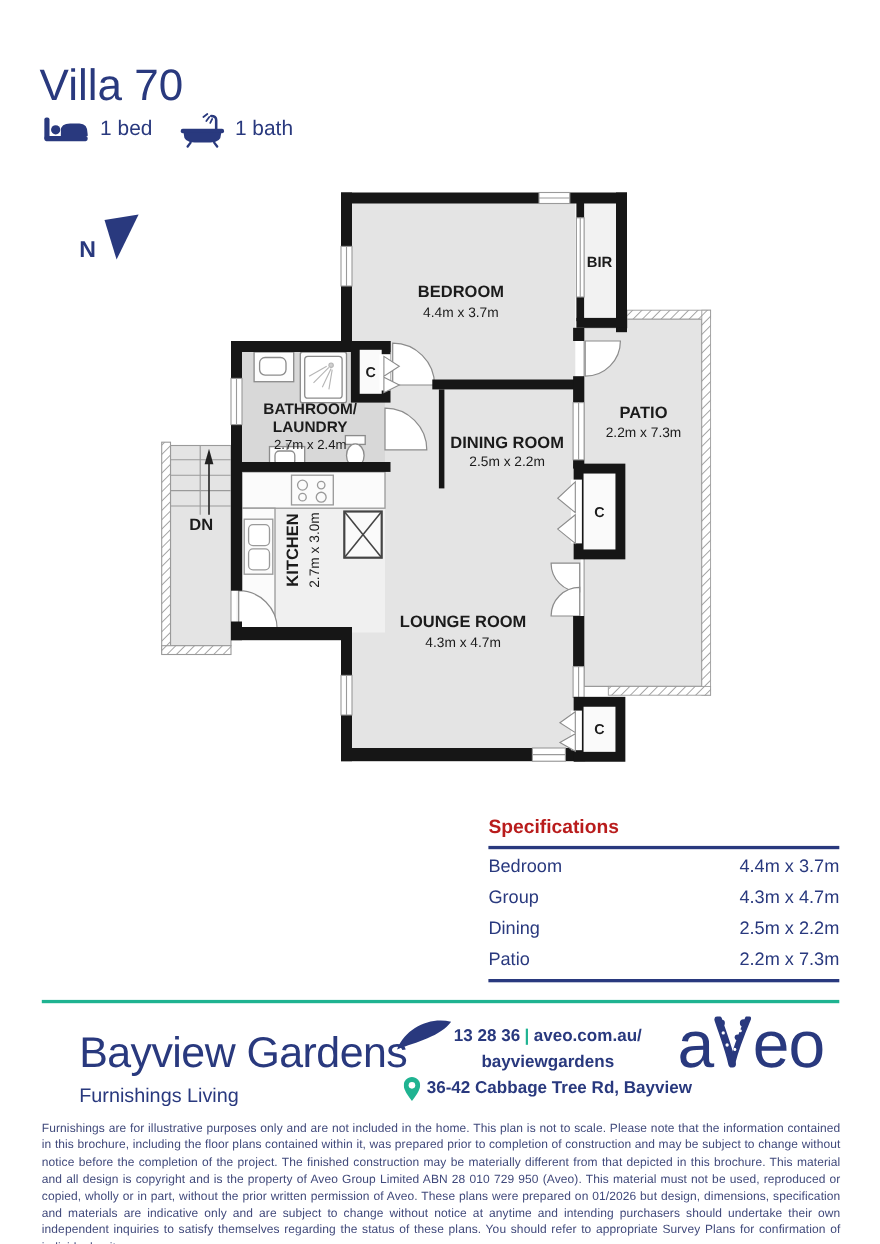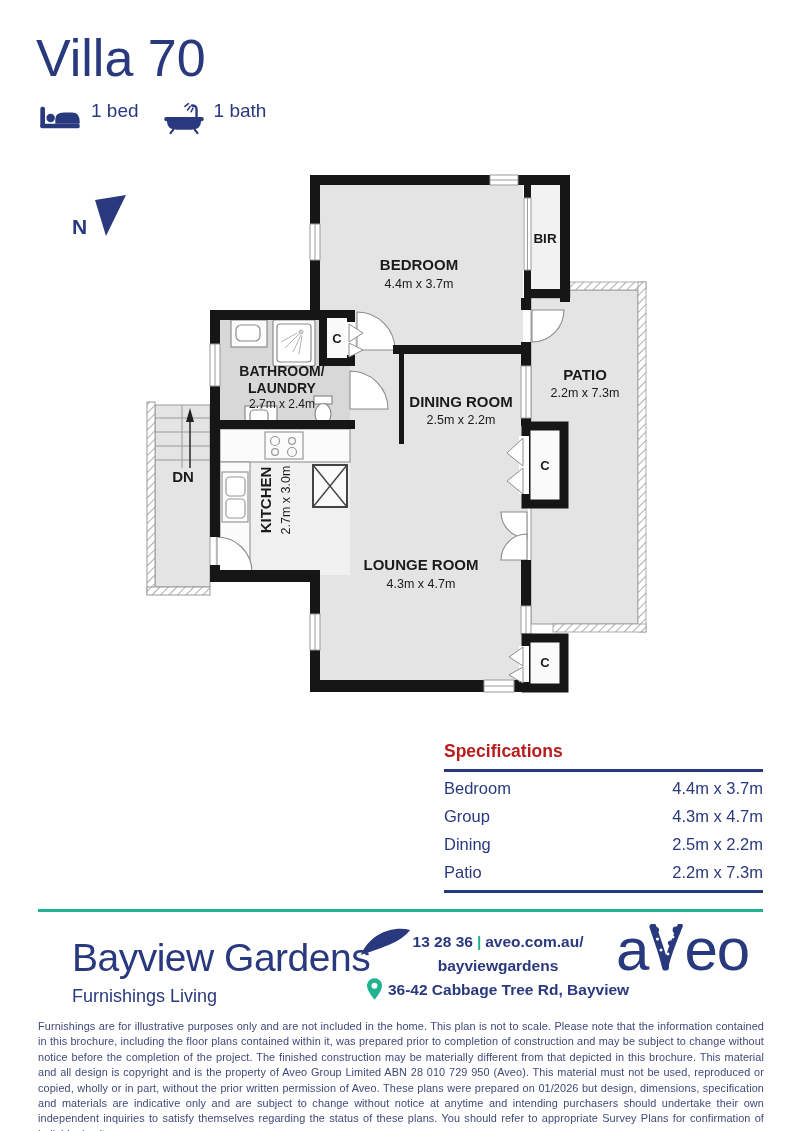--- a/index.html
+++ b/index.html
@@ -1,41 +1,41 @@
 <!DOCTYPE html>
 <html><head>
 <meta charset="utf-8">
 <style>
   html,body{margin:0;padding:0;background:#ffffff;}
   .page{position:relative;width:800px;height:1131px;background:#fff;overflow:hidden;
         font-family:"Liberation Sans",sans-serif;color:#29397E;}
   .abs{position:absolute;}
 
   
-  .title{left:36px;top:28px;font-size:52px;font-weight:400;color:#29397E;letter-spacing:0;}
-  .bedbath{left:38px;top:100px;display:flex;height:36px;}
+  .title{left:36px;top:56px;font-size:40px;font-weight:400;color:#29397E;letter-spacing:0;}
+  .bedbath{left:38px;top:100px;display:flex;align-items:center;height:36px;}
   .bedbath .lbl{font-size:19px;color:#29397E;margin-left:9px;}
   .bedbath .ico{display:flex;align-items:center;}
   .gap1{width:24px;}
 
   
   .specs{left:444px;top:741px;width:319px;}
   .spec-title{font-size:17.5px;font-weight:bold;color:#b91c1c;padding-bottom:7px;border-bottom:3px solid #29397E;}
   .spec-rows{border-bottom:3px solid #29397E;padding:2px 0 4px 0;}
   .spec-row{display:flex;justify-content:space-between;font-size:16.5px;color:#29397E;padding:4.5px 0;}
 
   
   .tealline{left:38px;top:909px;width:725px;height:3px;background:#1FB391;}
   .brand{left:36px;top:936px;margin-left:36px;}
   .brand-name{font-size:39px;color:#29397E;font-weight:400;letter-spacing:-0.5px;position:relative;}
   .brand-leaf{position:absolute;left:288px;top:-14px;}
   .brand-sub{font-size:18px;color:#29397E;margin-top:6px;}
   .contact{left:348px;top:930px;width:300px;text-align:center;font-size:15.5px;font-weight:bold;color:#29397E;line-height:24px;}
   .sep{color:#1FB391;font-weight:bold;padding:0 4px;}
-  .addr-row{display:flex;align-items:flex-start;justify-content:center;gap:6px;}
+  .addr-row{display:flex;align-items:center;justify-content:center;gap:6px;}
   .aveo{left:616px;top:924px;display:flex;align-items:flex-end;color:#29397E;}
   .aveo .ltr{font-size:60px;line-height:0.82;letter-spacing:-1px;}
   .aveo svg{margin:0 1px 2px 1px;}
 
   .disclaimer{left:38px;top:1019px;width:726px;font-size:10.9px;line-height:15.4px;
               text-align:justify;color:#40497B;letter-spacing:0.1px;}
 </style>
 </head>
 <body>
 

